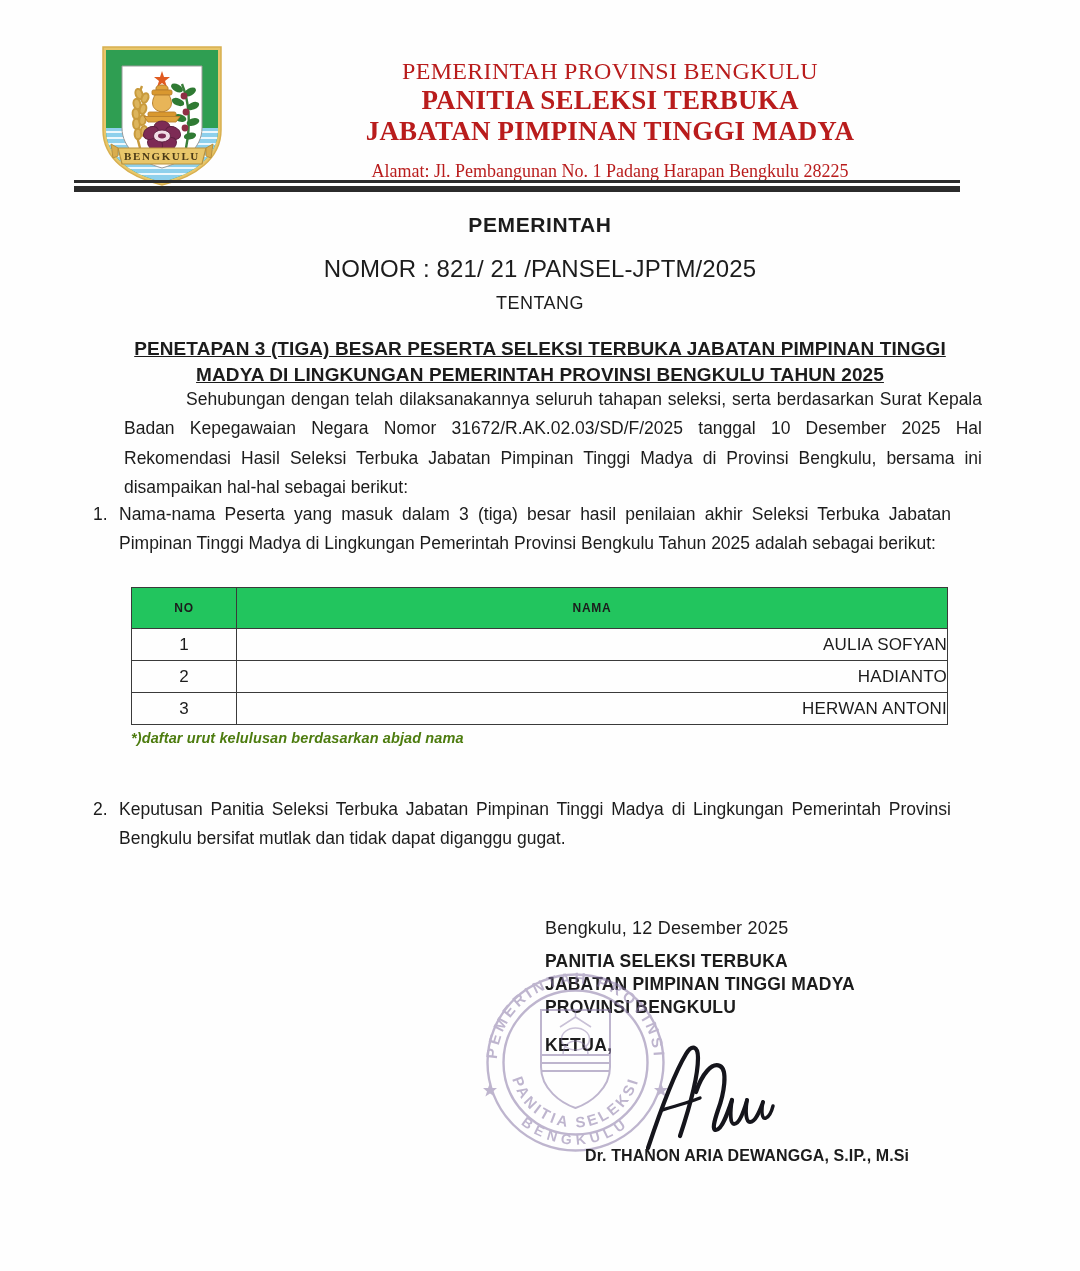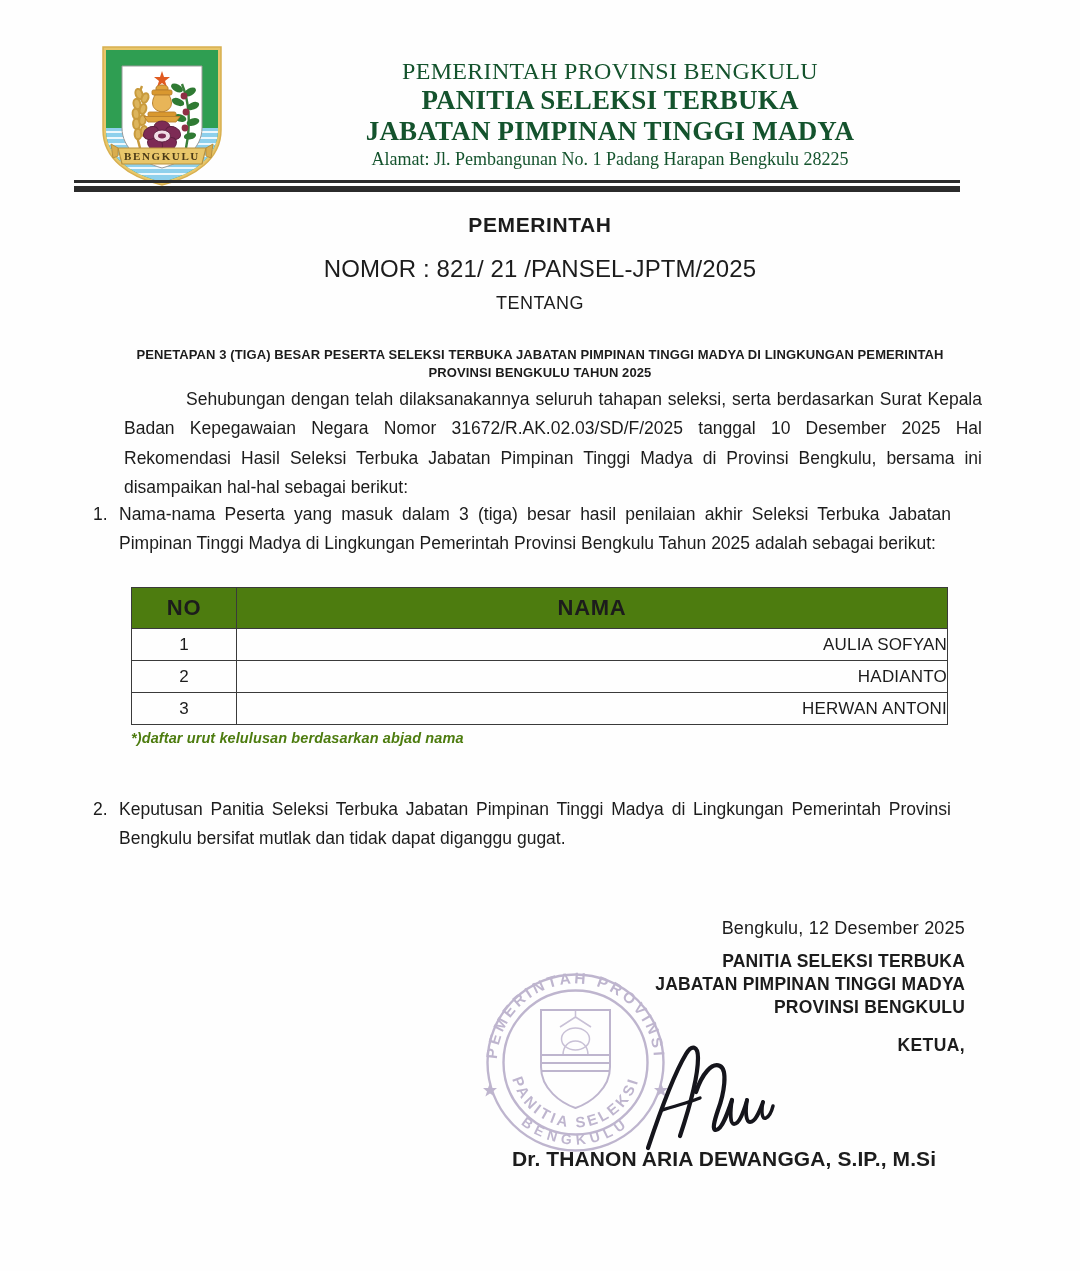--- a/index.html
+++ b/index.html
@@ -35,21 +35,21 @@
     width: 128px; height: 142px;
   }
   .crest svg { display: block; }
 
   .header-text {
     position: absolute;
     left: 240px; top: 16px;
     width: 740px;
     text-align: center;
     font-family: "Liberation Serif", serif;
-    color: #14532d;
+    color: #b91c1c;
   }
   .hl1 {
     font-size: 24px;
     letter-spacing: 0.3px;
     line-height: 1.12;
     white-space: nowrap;
   }
   .hl2 {
     font-size: 27px;
     font-weight: bold;
@@ -60,21 +60,21 @@
   .hl3 {
     font-size: 27px;
     font-weight: bold;
     line-height: 1.14;
     letter-spacing: 0.2px;
     white-space: nowrap;
   }
   .hl4 {
     font-size: 18px;
     line-height: 1.3;
-    margin-top: 2px;
+    margin-top: 14px;
     white-space: nowrap;
   }
 
   .rule-wrap {
     position: absolute;
     left: 74px; top: 180px;
     width: 886px;
   }
   .rule-thin {
     height: 3px;
@@ -108,26 +108,27 @@
     font-size: 24px;
     margin-top: 18px;
     letter-spacing: 0.1px;
   }
   .doc-tentang {
     font-size: 18px;
     margin-top: 10px;
     letter-spacing: 0.5px;
   }
   .doc-subject {
-    font-size: 13px;
-    font-weight: bold;
-    margin-top: 32px;
+    font-size: 19px;
+    font-weight: bold;
+    margin-top: 22px;
     line-height: 1.38;
     letter-spacing: 0.1px;
     padding: 0 22px;
+    text-decoration: underline;
   }
 
   
   .body-para {
     position: absolute;
     left: 93px; top: 385px;
     width: 858px;
     font-size: 17.5px;
     line-height: 1.68;
     text-align: justify;
@@ -162,23 +163,23 @@
     border-collapse: collapse;
     font-size: 17px;
   }
   .names-table td, .names-table th {
     border: 1.5px solid #3a3a3a;
     padding: 0;
   }
   .names-table thead th {
     height: 40px;
     font-weight: bold;
-    font-size: 22px;
+    font-size: 12px;
     letter-spacing: 0.7px;
-    background: #4d7c0f;
+    background: #22c55e;
   }
   .col-no { width: 104px; text-align: center; }
   .col-nama { text-align: center; }
   .names-table tbody td { height: 31px; }
   .cell-no { text-align: center; font-size: 17px; }
   .cell-nama { text-align: right; padding-left: 12px; font-size: 17px; letter-spacing: 0.2px; }
 
   .table-footnote {
     position: absolute;
     left: 131px; top: 730px;
@@ -187,21 +188,21 @@
     font-weight: bold;
     color: #4d7c0f;
     letter-spacing: 0.1px;
   }
 
   
   .sig-block {
     position: absolute;
     left: 545px; top: 918px;
     width: 420px;
-    text-align: right;
+    text-align: left;
   }
   .sig-place {
     font-size: 18px;
     letter-spacing: 0.2px;
   }
   .sig-org {
     margin-top: 11px;
     font-size: 17.5px;
     font-weight: bold;
     line-height: 1.32;
@@ -210,21 +211,22 @@
   .sig-role {
     margin-top: 16px;
     font-size: 17.5px;
     font-weight: bold;
     letter-spacing: 0.4px;
   }
   .sig-name {
     position: absolute;
     left: 512px; top: 1147px;
     width: 470px;
-    font-size: 21px;
+    text-align: center;
+    font-size: 16px;
     font-weight: bold;
     letter-spacing: 0.1px;
   }
 
   
   .stamp {
     position: absolute;
     left: 468px; top: 955px;
     width: 215px; height: 215px;
     opacity: 0.55;

